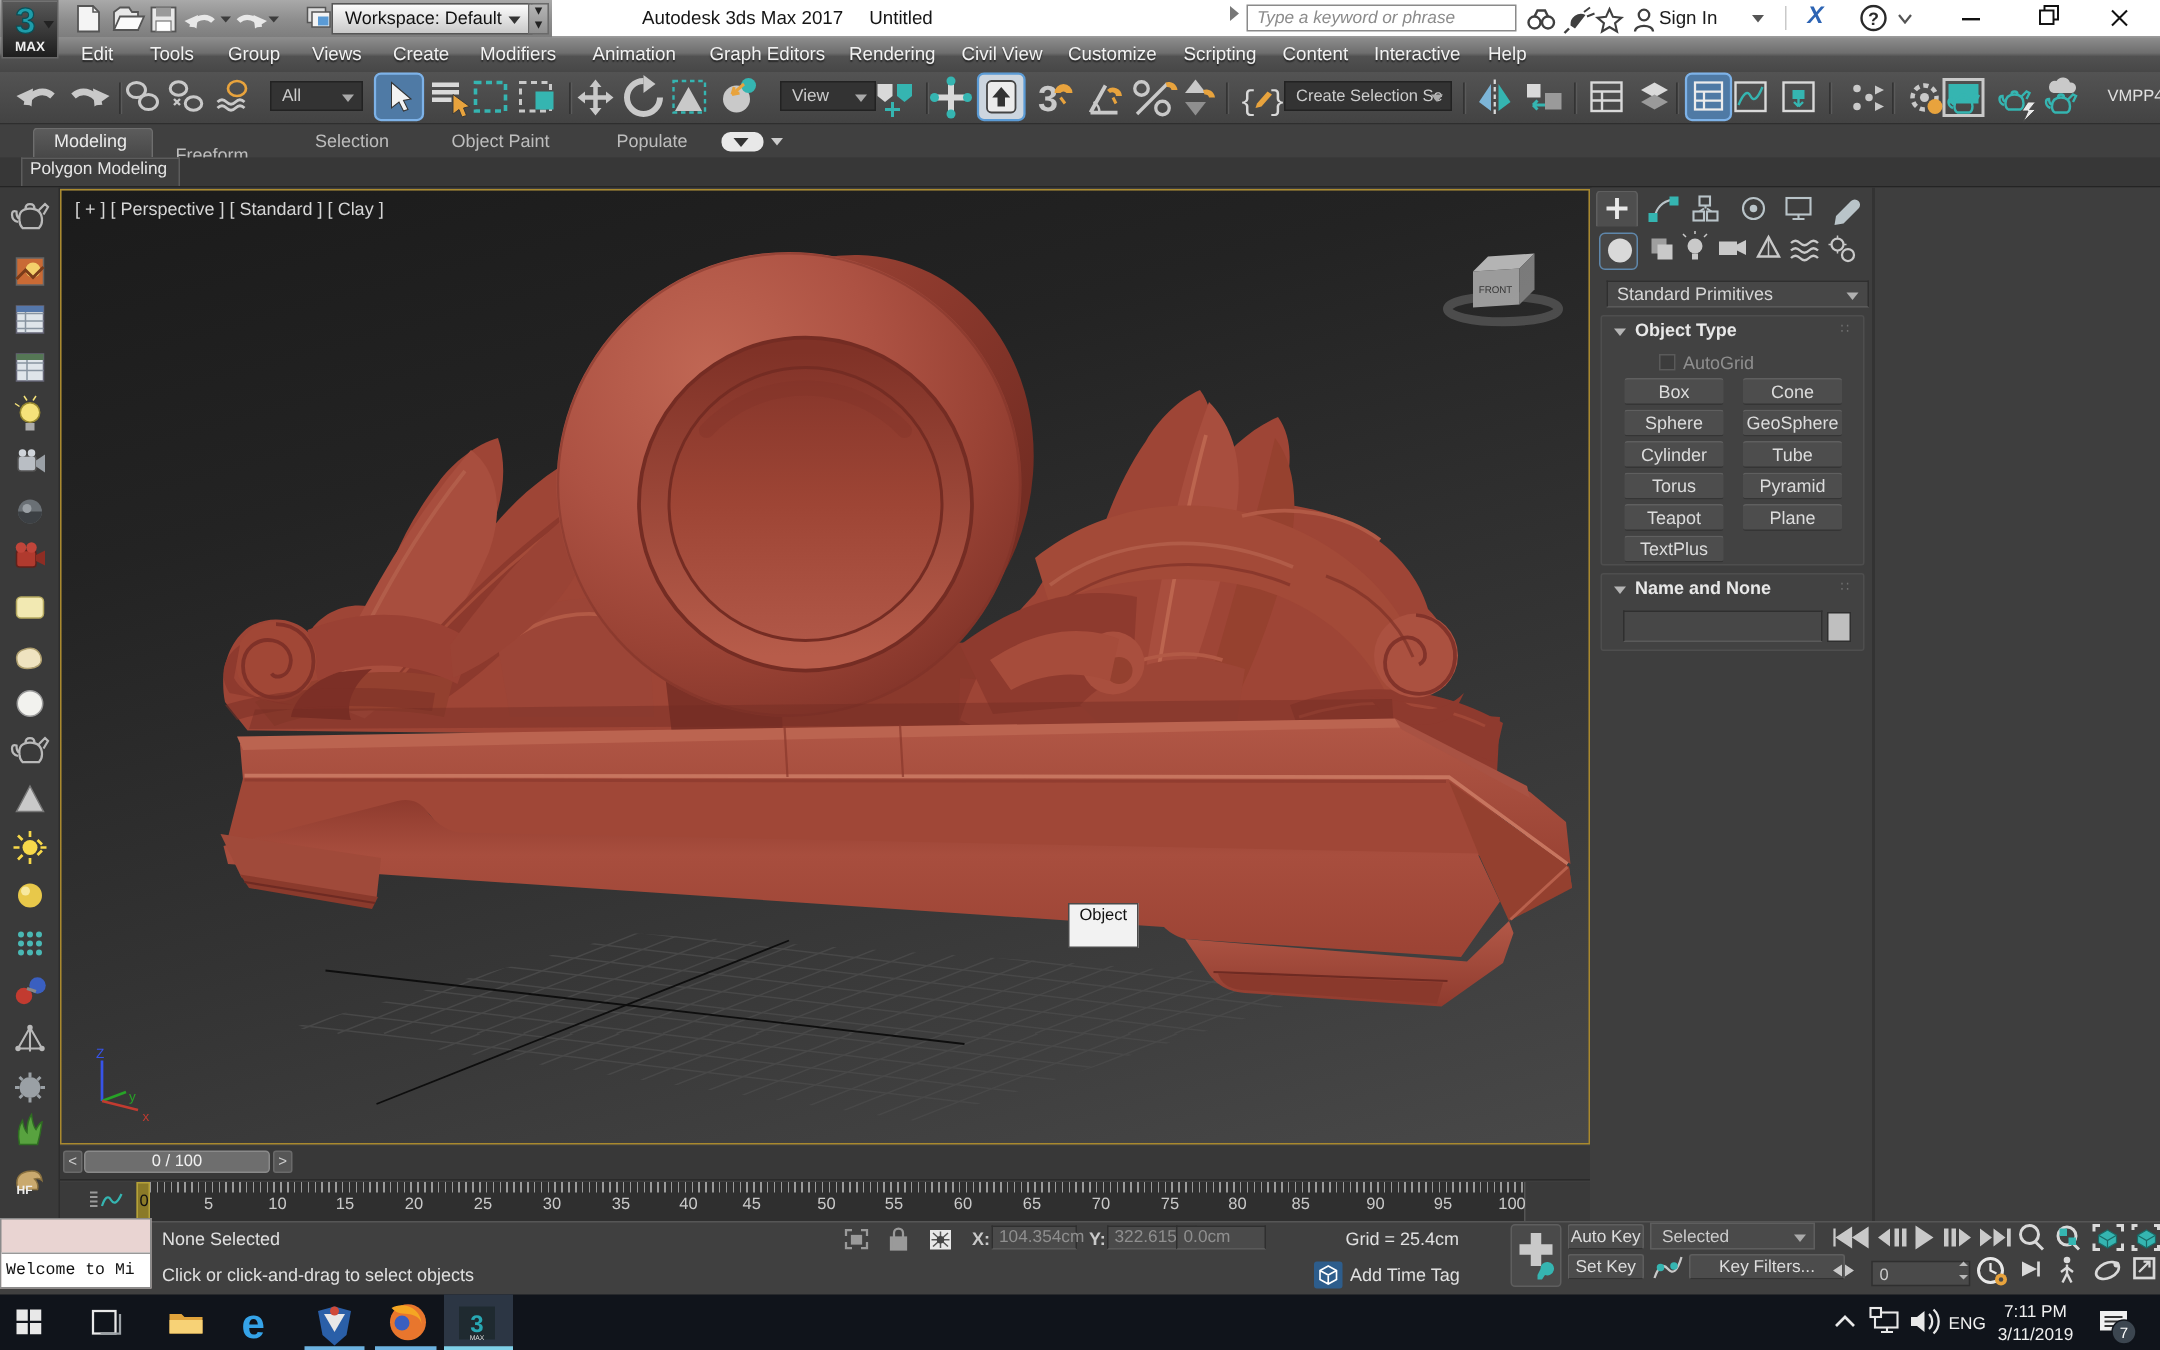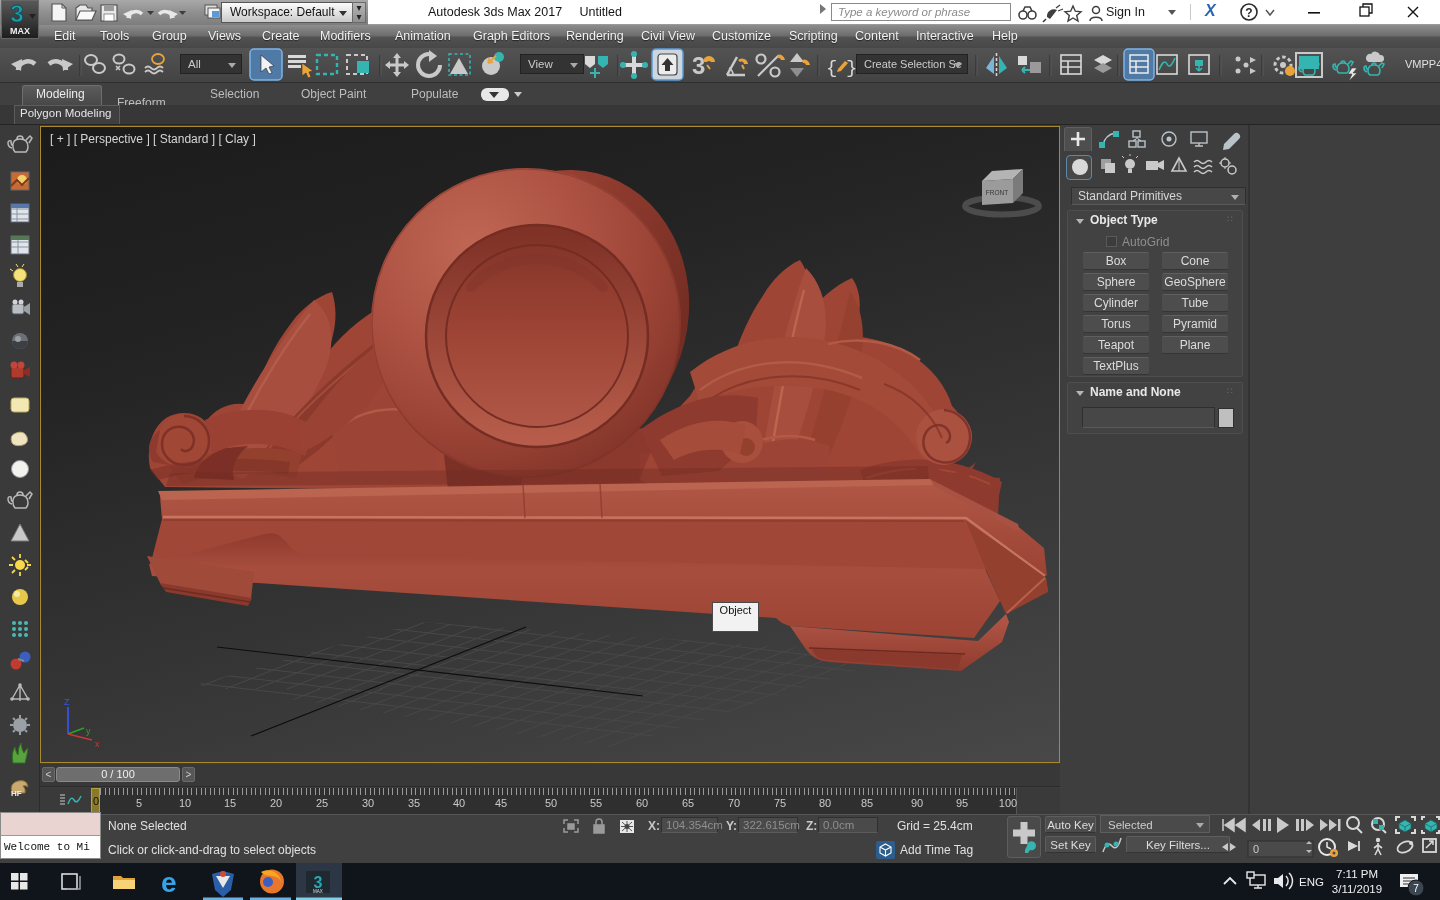--- a/index.html
+++ b/index.html
@@ -724,21 +724,21 @@
         <rect x="60" y="4" width="14" height="13" fill="#e8e8e8"></rect>
         <path d="M67 5 v11 M61 10.5 h12 M62 6 l10 9 M72 6 l-10 9" stroke="#555" stroke-width="1"></path>
         <circle cx="67" cy="10.5" r="2.5" fill="#444"></circle>
       </g>
 </svg>
 <div class="tx" style="left:648px;top:819px;font-size:12px;font-weight:bold;color:#c9c9c9">X:</div>
 <div class="sfield" style="left:661px;top:817px;width:57px">104.354cm</div>
 <div class="tx" style="left:726px;top:819px;font-size:12px;font-weight:bold;color:#c9c9c9">Y:</div>
 <div class="sfield" style="left:738px;top:817px;width:60px">322.615cm</div>
 <div class="tx" style="left:806px;top:819px;font-size:12px;font-weight:bold;color:#c9c9c9">Z:</div>
-<div class="sfield" style="left:818px;top:817px;width:60px">0.0cm</div>
+<div class="sfield" style="left:784px;top:817px;width:60px">0.0cm</div>
 <div class="tx" style="left:897px;top:819px;font-size:12px;color:#e0e0e0">Grid = 25.4cm</div>
 <div class="a" style="left:876px;top:841px;width:19px;height:18px;background:#2d5d8c;border-radius:2px"></div>
 <svg class="a" style="left:878px;top:843px;width:15px;height:14px" viewBox="0 0 15 14">
       <path d="M7.5 1 L13 4 L13 10 L7.5 13 L2 10 L2 4 Z M2 4 L7.5 7 L13 4 M7.5 7 L7.5 13" fill="none" stroke="#fff" stroke-width="1.1"></path>
     </svg>
 <div class="tx" style="left:900px;top:843px;font-size:12px;color:#e0e0e0">Add Time Tag</div>
 
 <div class="a" style="left:1007px;top:816px;width:34px;height:42px;background:#4a4a4a;border:1px solid #5e5e5e;border-radius:3px"></div>
 <svg class="a" style="left:1007px;top:816px;width:34px;height:42px" viewBox="0 0 34 42">
       <path d="M17 6 v22 M6 17 h22" stroke="#c9c9c9" stroke-width="7"></path>

